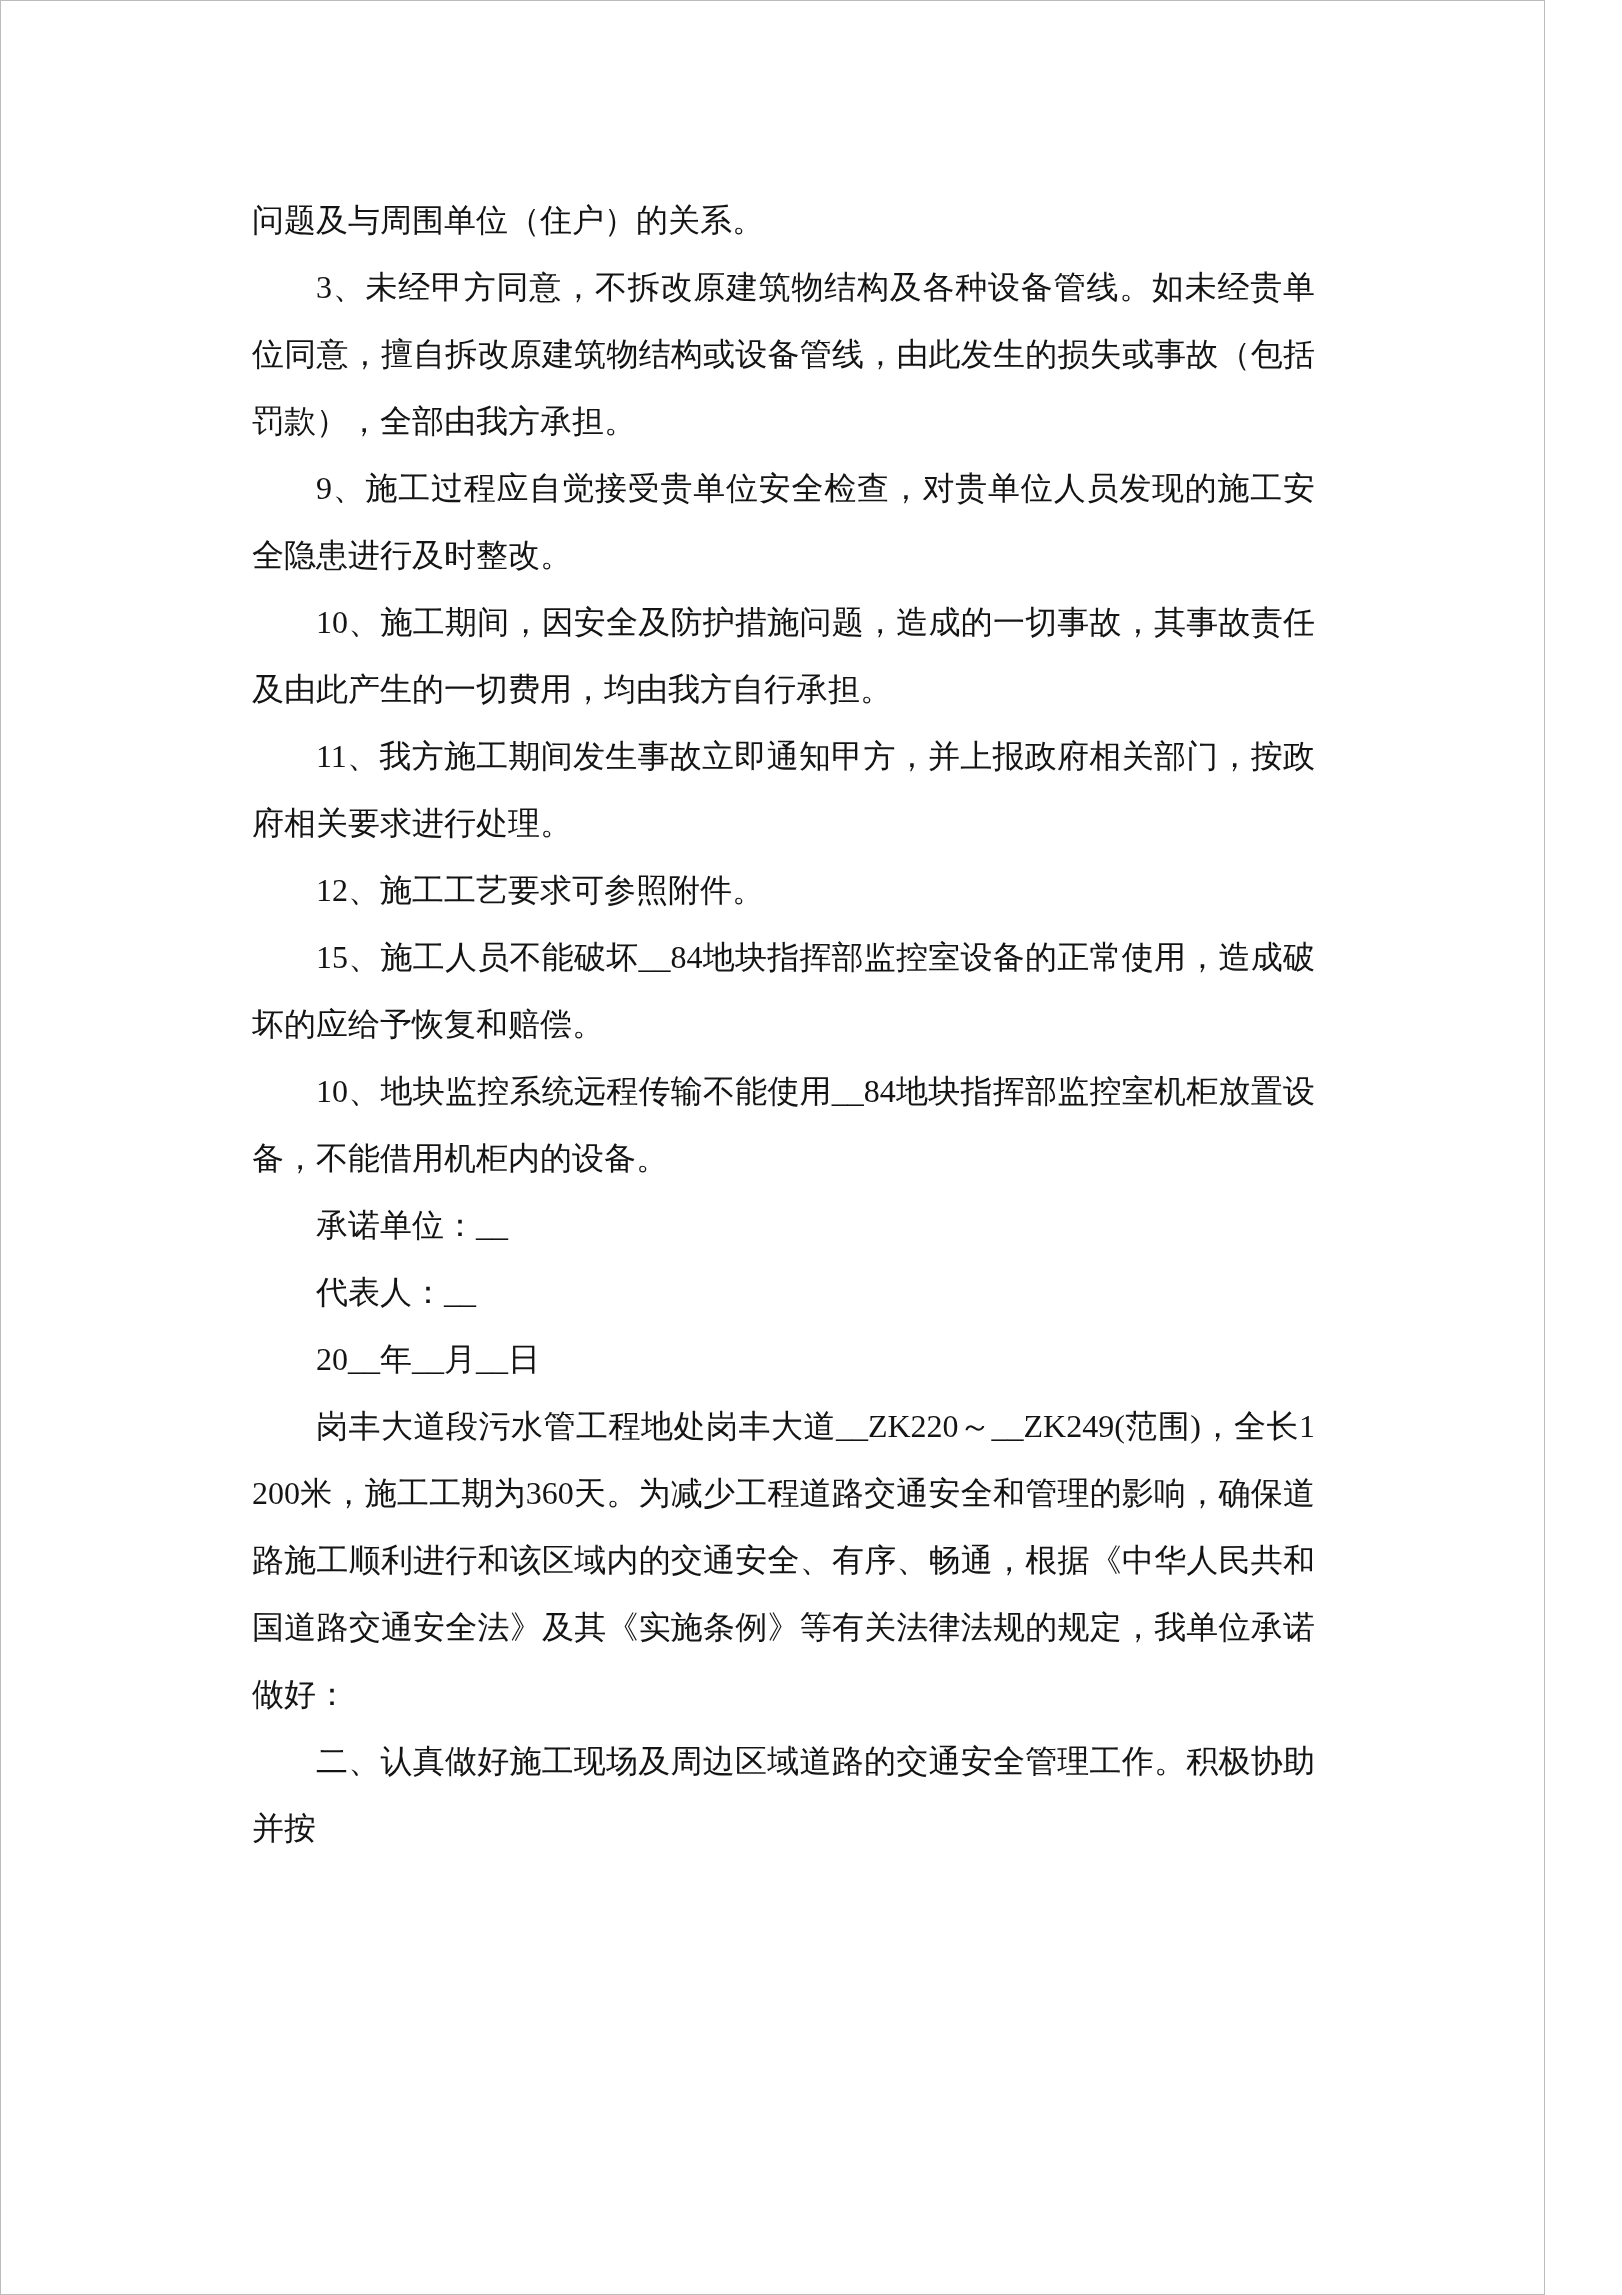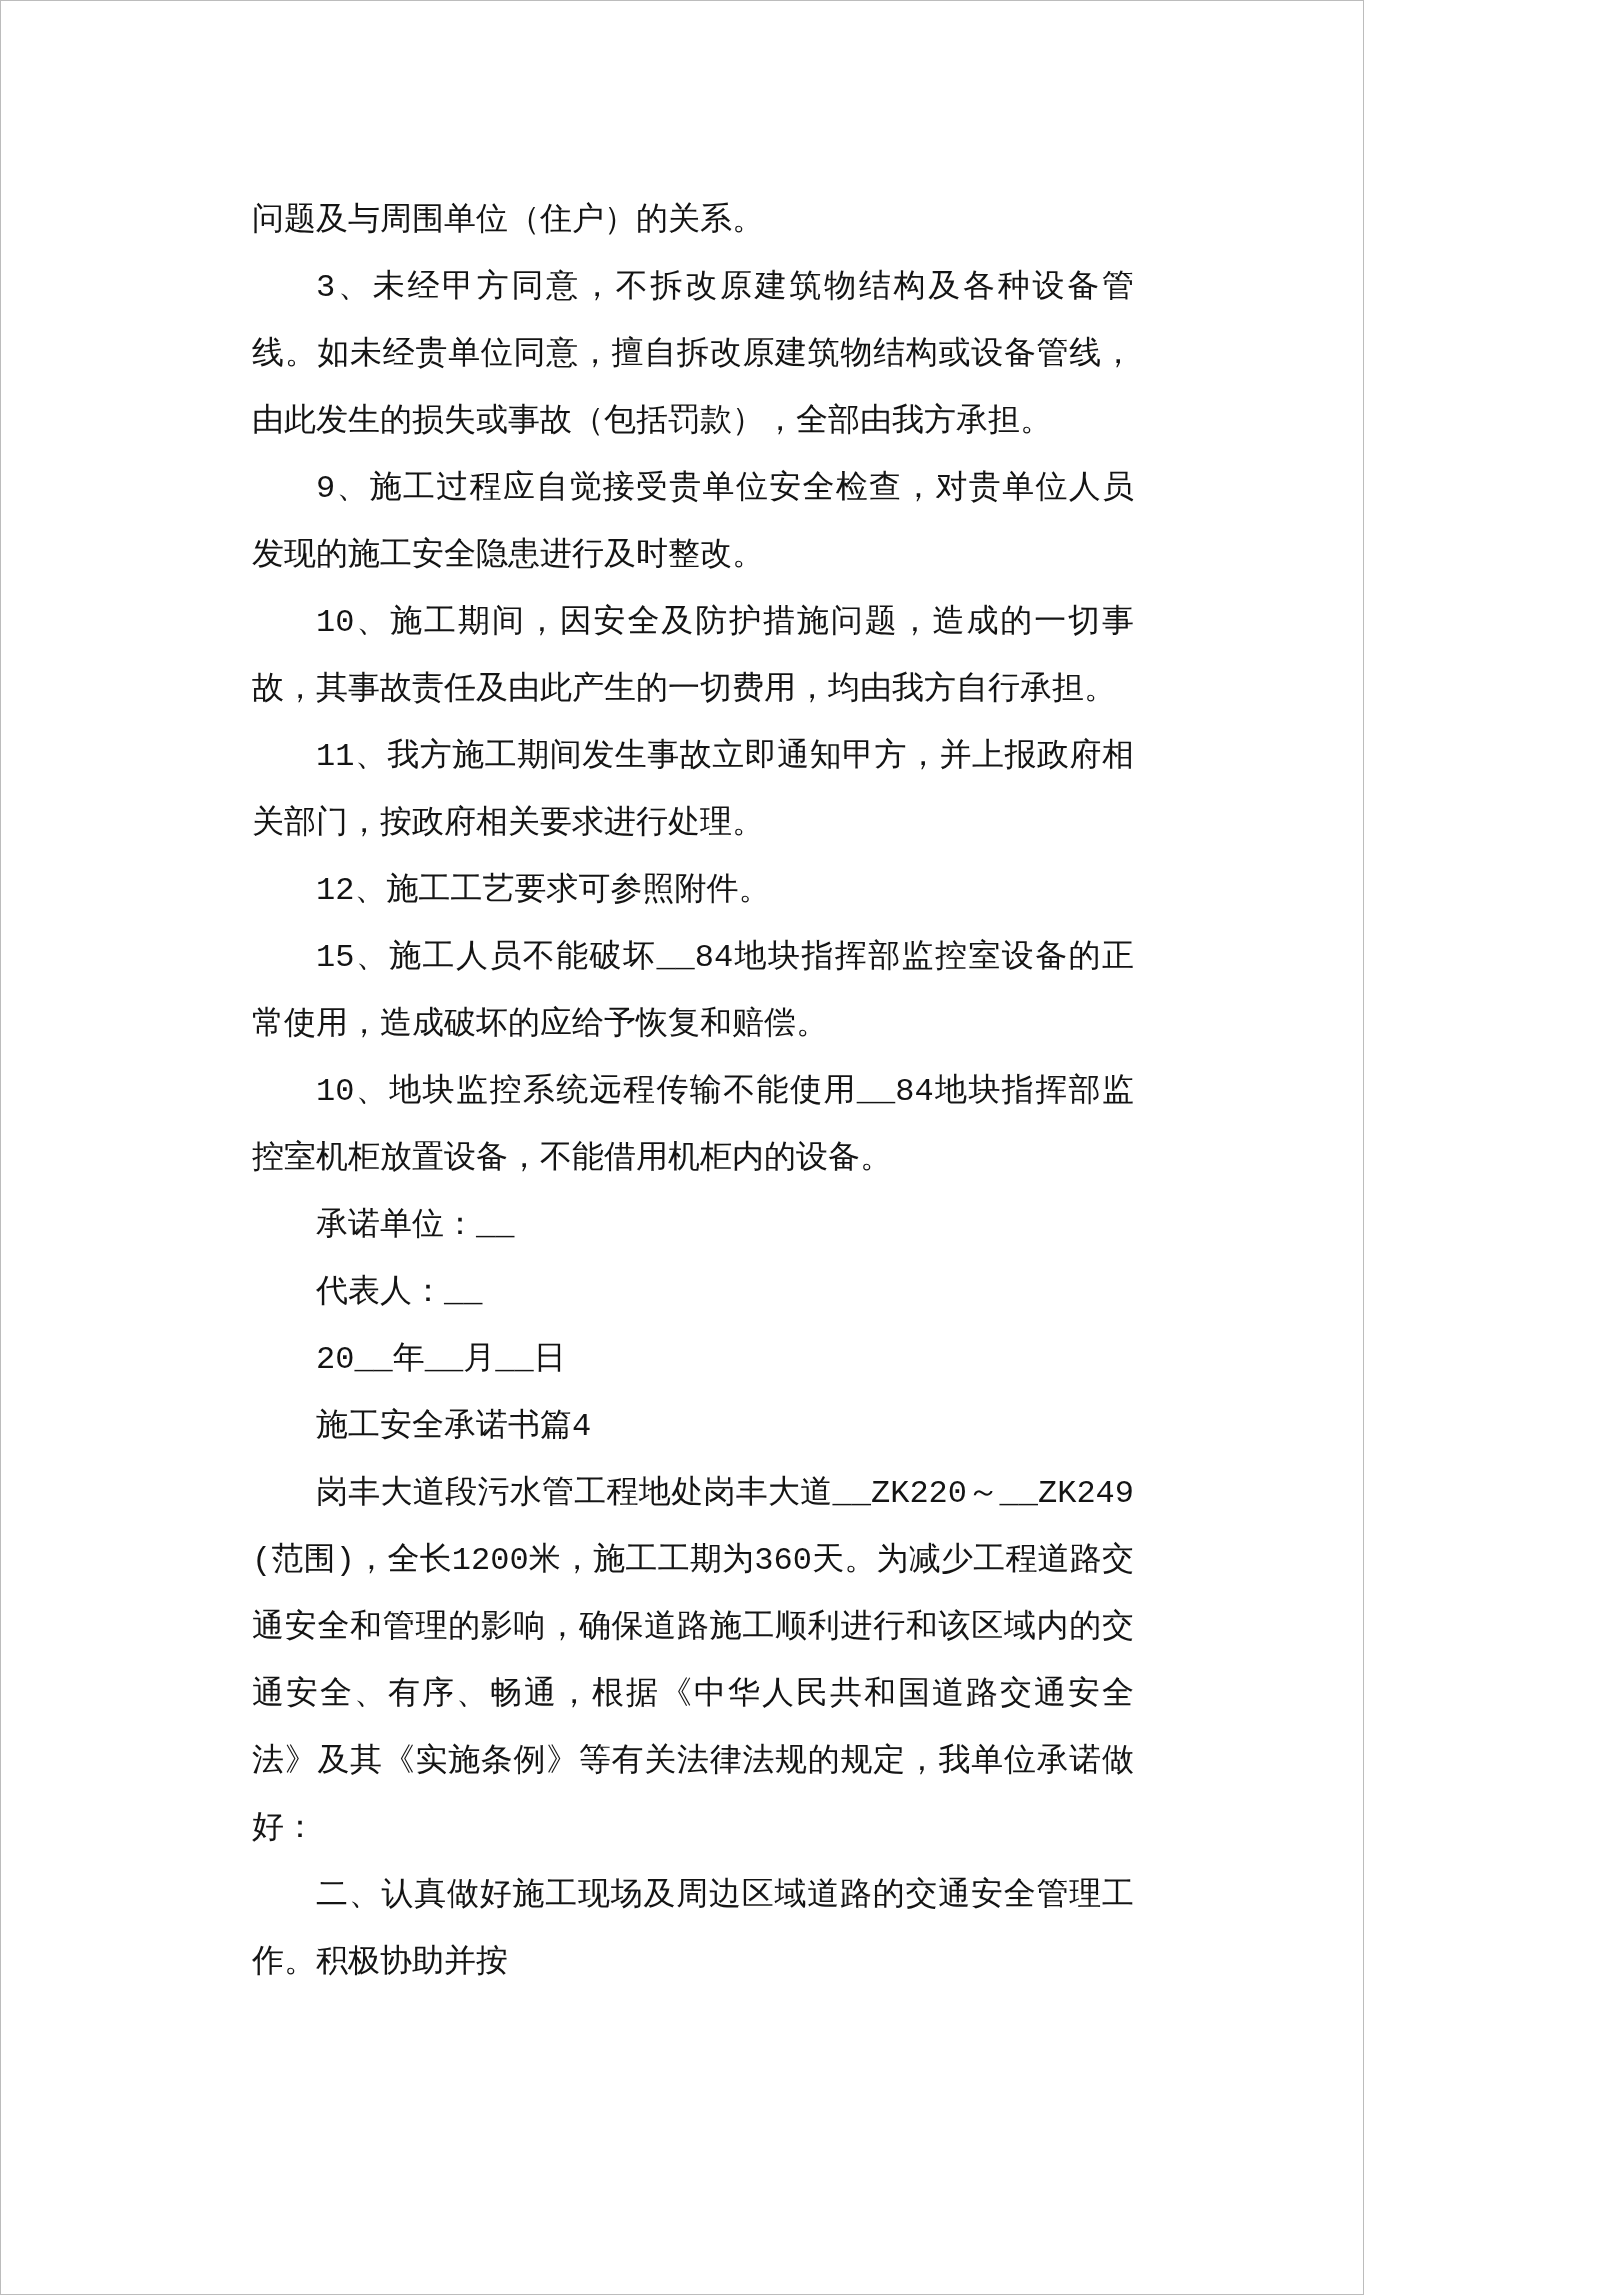--- a/index.html
+++ b/index.html
@@ -2,27 +2,27 @@
 <html style="font-size:10.5px"><head>
 <meta charset="utf-8">
 <style>
   html, body {
     margin: 0;
     padding: 0;
     background: #ffffff;
   }
   .page {
     position: relative;
-    width: 1364px;
+    width: 1545px;
     height: 2295px;
     box-sizing: border-box;
     background: #ffffff;
     border: 1.3px solid #bcbcbc;
     overflow: hidden;
-    font-family: Liberation Mono, monospace;
+    font-family: Liberation Serif, serif;
   }
   .content {
     box-sizing: border-box;
     padding: 186px 229px 0 251px;
     color: #141414;
     font-size: 32px;
     line-height: 67px;
     text-align: justify;
   }
   .content p {
@@ -44,18 +44,17 @@
     <p>3、未经甲方同意，不拆改原建筑物结构及各种设备管线。如未经贵单位同意，擅自拆改原建筑物结构或设备管线，由此发生的损失或事故（包括罚款），全部由我方承担。</p>
     <p>9、施工过程应自觉接受贵单位安全检查，对贵单位人员发现的施工安全隐患进行及时整改。</p>
     <p>10、施工期间，因安全及防护措施问题，造成的一切事故，其事故责任及由此产生的一切费用，均由我方自行承担。</p>
     <p>11、我方施工期间发生事故立即通知甲方，并上报政府相关部门，按政府相关要求进行处理。</p>
     <p>12、施工工艺要求可参照附件。</p>
     <p>15、施工人员不能破坏__84地块指挥部监控室设备的正常使用，造成破坏的应给予恢复和赔偿。</p>
     <p>10、地块监控系统远程传输不能使用__84地块指挥部监控室机柜放置设备，不能借用机柜内的设备。</p>
     <p>承诺单位：__</p>
     <p>代表人：__</p>
     <p>20__年__月__日</p>
-    <p>施工安全承诺书篇4</p>
     <p>岗丰大道段污水管工程地处岗丰大道__ZK220～__ZK249(范围)，全长1200米，施工工期为360天。为减少工程道路交通安全和管理的影响，确保道路施工顺利进行和该区域内的交通安全、有序、畅通，根据《中华人民共和国道路交通安全法》及其《实施条例》等有关法律法规的规定，我单位承诺做好：</p>
     <p>二、认真做好施工现场及周边区域道路的交通安全管理工作。积极协助并按</p>
   </div>
 </div>
 
 
 </body></html>

